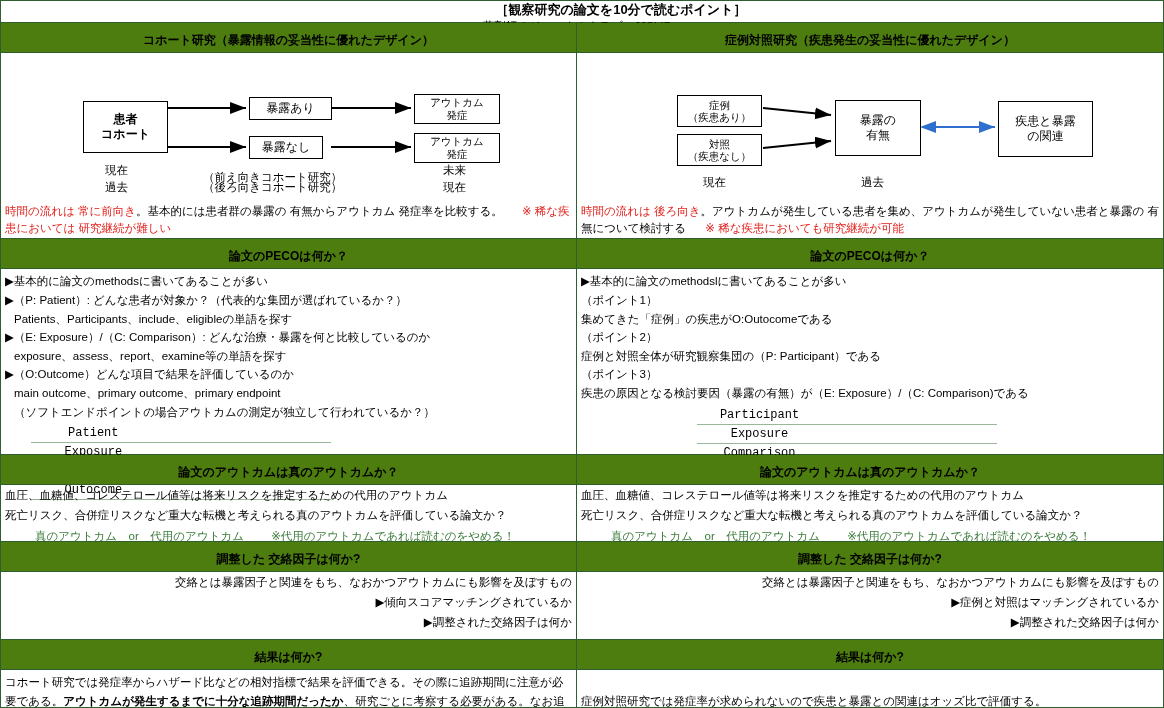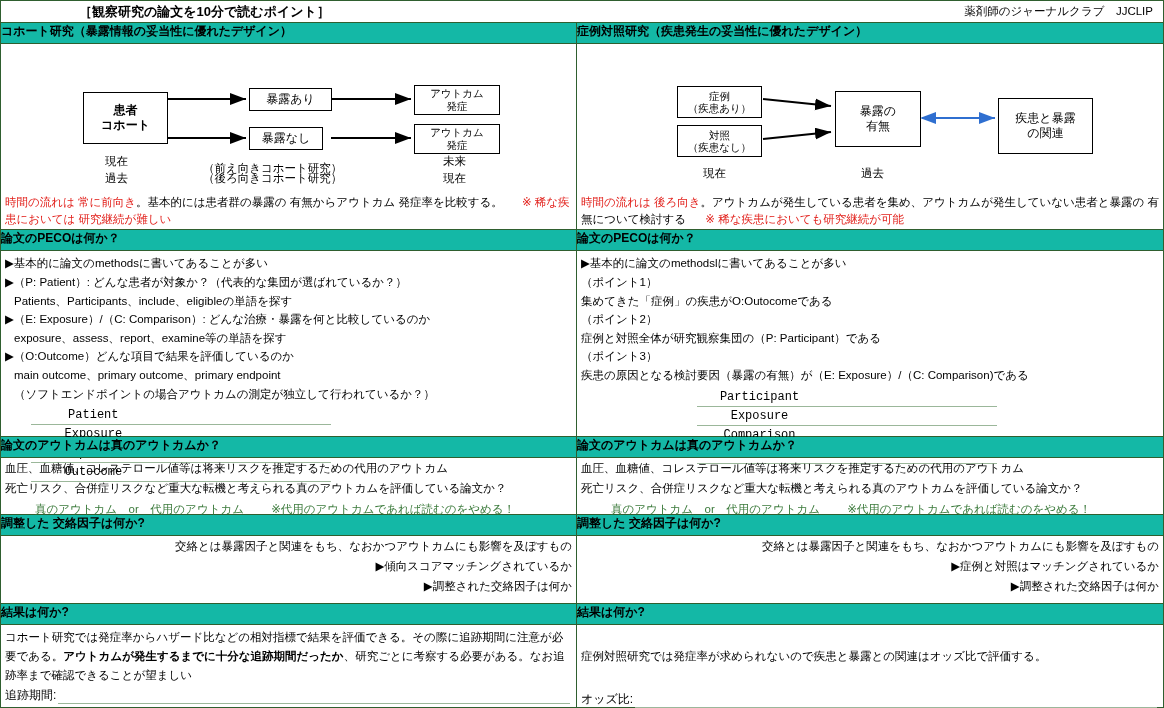--- a/index.html
+++ b/index.html
@@ -6,35 +6,36 @@
   body{
     width:1164px;height:708px;
     background:#ffffff;
     font-family:"Liberation Sans","DejaVu Sans",sans-serif;
     font-size:12px;
     color:#000;
     overflow:hidden;
   }
   .page{position:relative;width:1164px;height:708px;border:1px solid #2f5f2f;box-sizing:border-box;}
   
-  .topbar{display:flex;align-items:center;height:22px;border-bottom:1px solid #2f5f2f;box-sizing:border-box;}
+  .topbar{display:flex;align-items:center;height:22px;border-bottom:1px solid #2f5f2f;box-sizing:border-box;flex-direction:column;}
   .topbar .title{flex:0 0 auto;margin-left:78px;font-size:13px;font-weight:bold;letter-spacing:0px;}
   .topbar .spacer{flex:1 1 auto;}
   .topbar .right{flex:0 0 auto;margin-right:10px;font-size:11.5px;}
   
   .grid{display:flex;width:100%;box-sizing:border-box;}
   .col-l{width:576px;box-sizing:border-box;border-right:1px solid #2f5f2f;}
   .col-r{width:586px;box-sizing:border-box;}
   .bandhdr{
-    background:#14b8a6;
+    background:#4d7c0f;
+    text-align:center;
     font-weight:bold;
     font-size:12px;
     border-bottom:1px solid #2f5f2f;
     border-top:1px solid #2f5f2f;
-    padding:0 0 3px;
+    padding:9px 0 3px;
     box-sizing:border-box;
   }
   .bandhdr.nb{border-top:none;}
   .cellbody{padding:2px 4px;box-sizing:border-box;}
   .red{color:#e2211c;}
   .bold{font-weight:bold;}
   
   .diagwrap{position:relative;height:148px;box-sizing:border-box;}
   .box{
     position:absolute;border:1px solid #000;background:#fff;
@@ -145,21 +146,21 @@
 （疾患あり）</span>
       </div>
       <div class="box sm" style="left:100px;top:81px;width:85px;height:32px;">
         <span style="white-space:pre-line;line-height:1.15;">対照
 （疾患なし）</span>
       </div>
       <div class="box" style="left:258px;top:47px;width:86px;height:56px;">
         <span style="white-space:pre-line;">暴露の
 有無</span>
       </div>
-      <div class="box" style="left:421px;top:54px;width:95px;height:56px;">
+      <div class="box" style="left:421px;top:48px;width:95px;height:56px;">
         <span style="white-space:pre-line;">疾患と暴露
 の関連</span>
       </div>
 
       <div class="lbl" style="left:126px;top:122px;">現在</div>
       <div class="lbl" style="left:284px;top:122px;">過去</div>
     </div>
   </div>
 
   <div class="grid hr" style="min-height:38px;">

